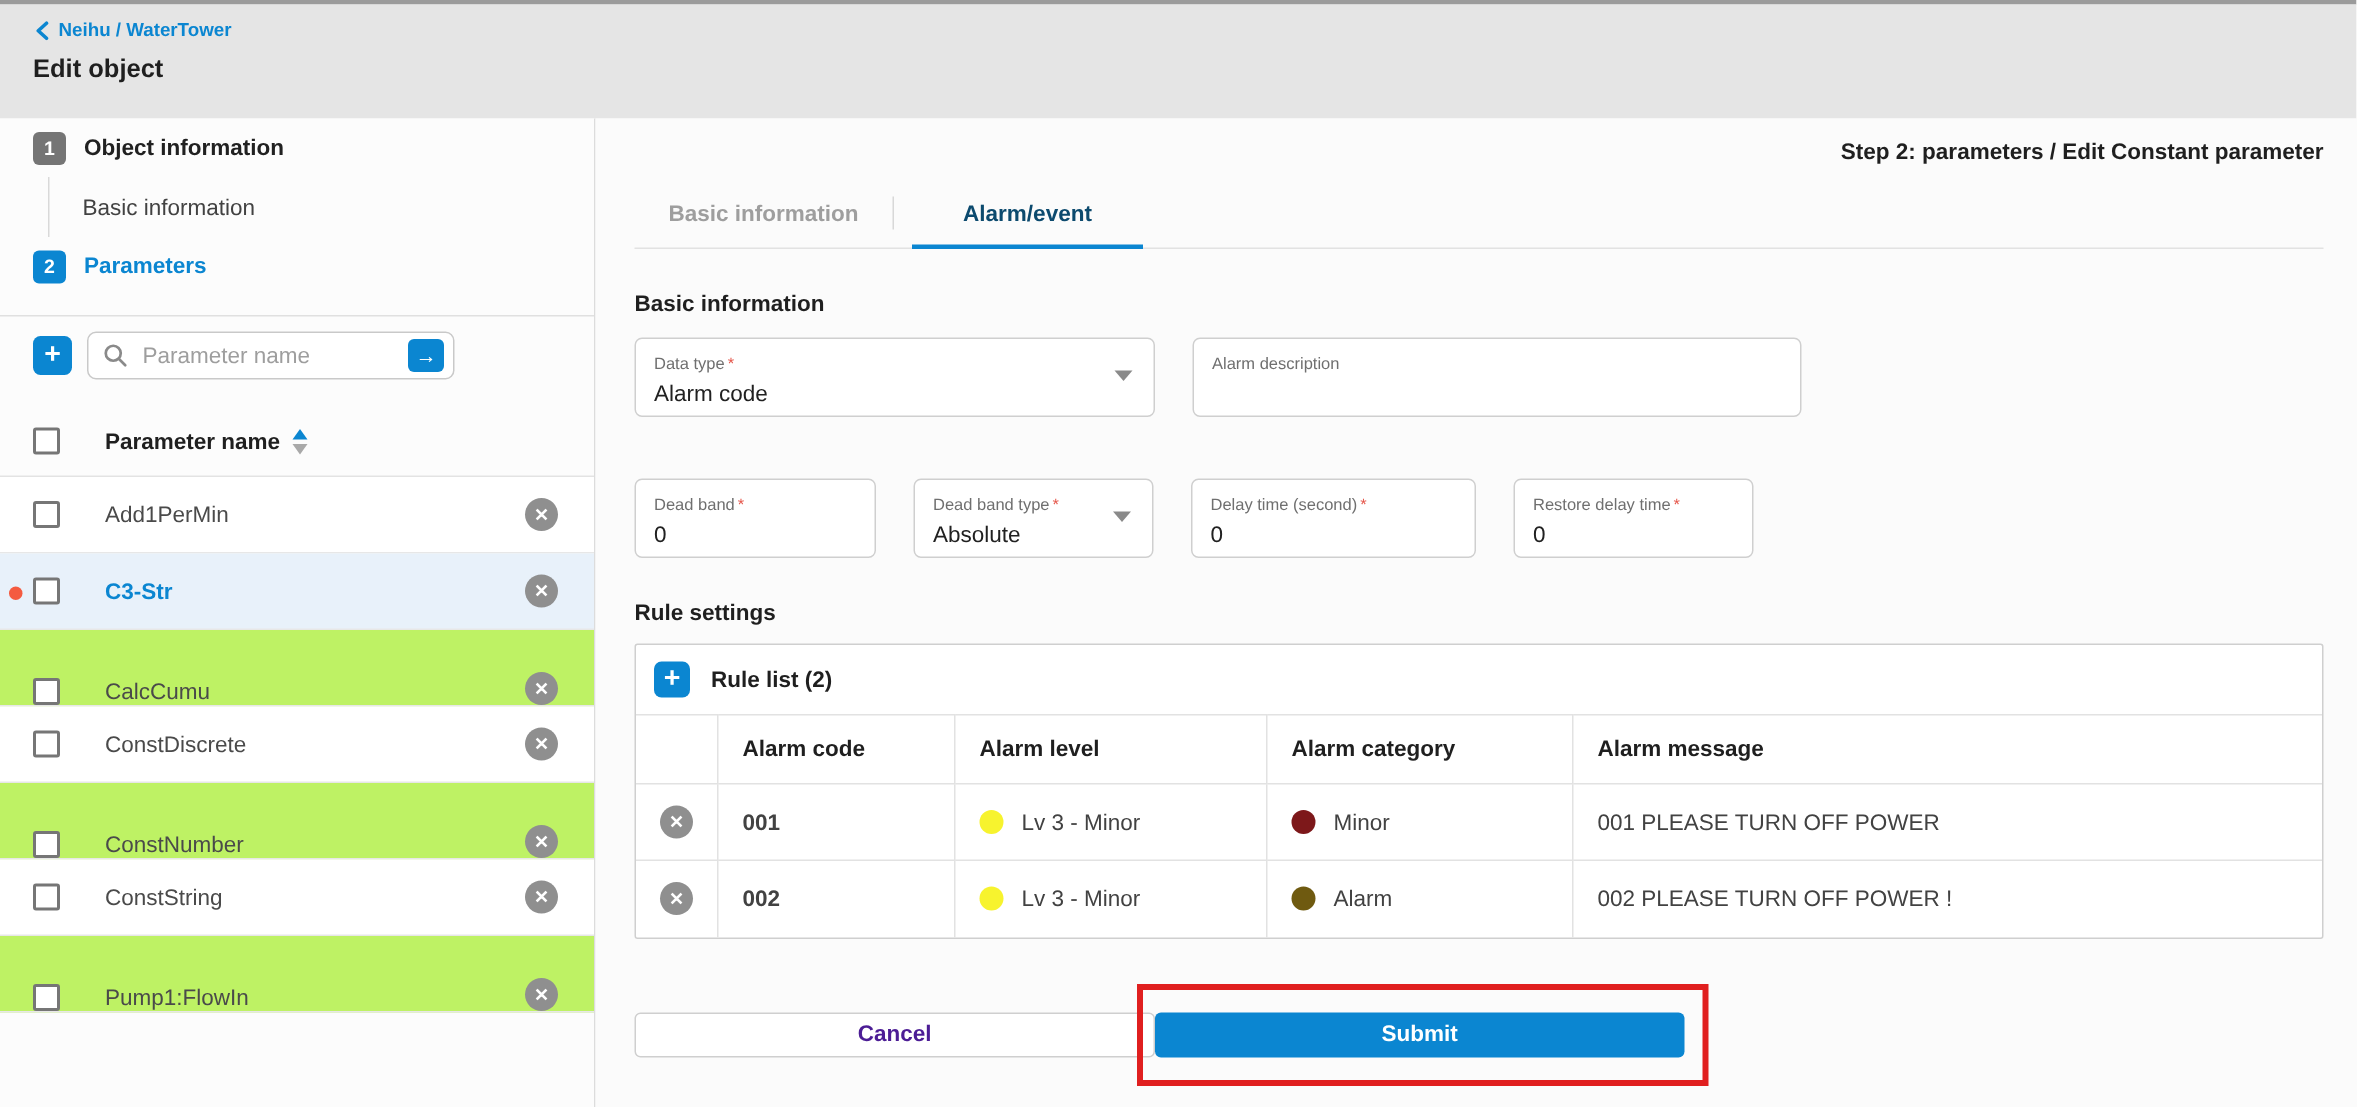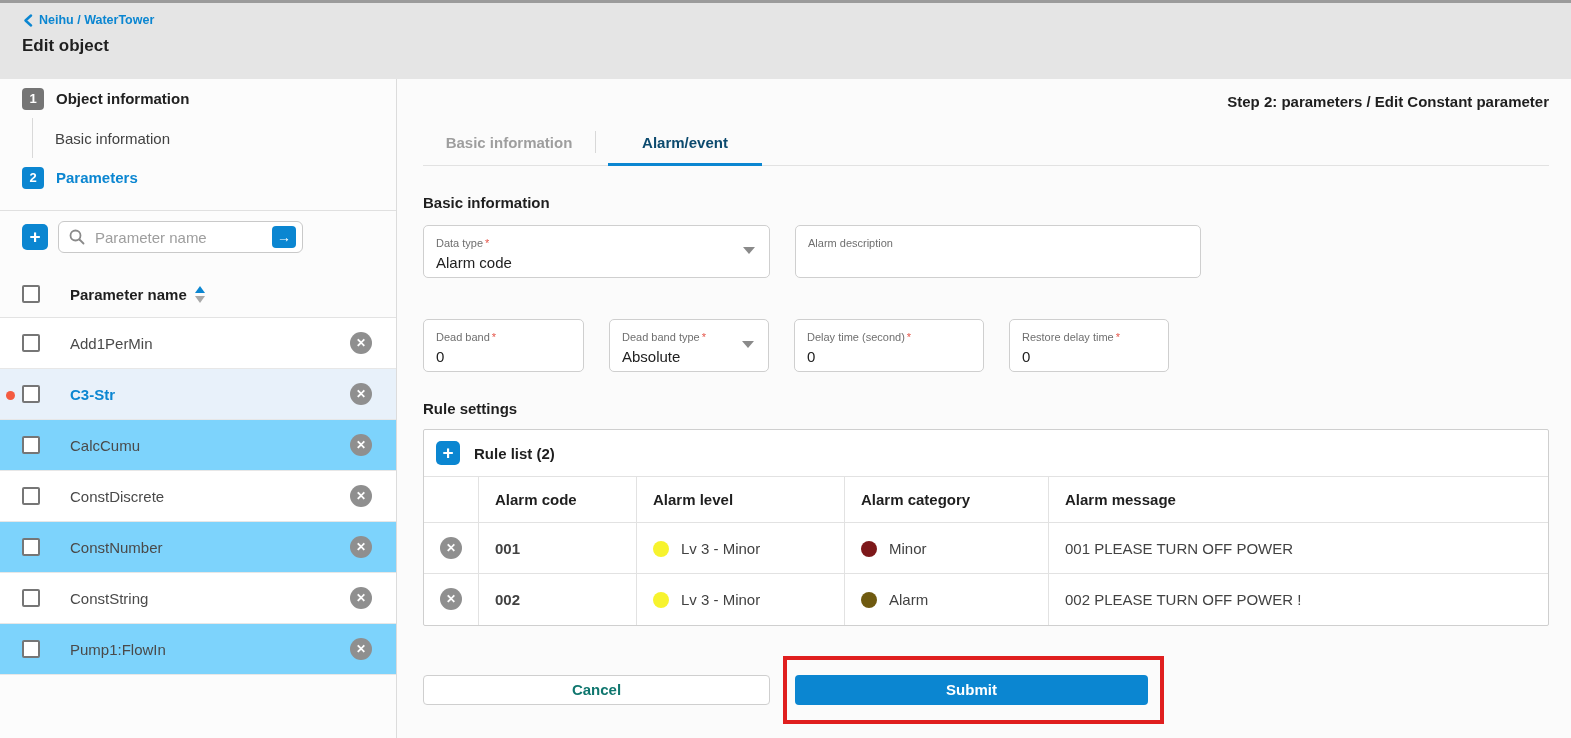--- a/index.html
+++ b/index.html
@@ -58,21 +58,21 @@
   .sort { display:inline-flex; flex-direction:column; gap:3px; margin-left:8px;
     vertical-align:middle; cursor:pointer; }
   .tri-up { width:0; height:0; border-left:5px solid transparent;
     border-right:5px solid transparent; border-bottom:7px solid #0b86d1; }
   .tri-down { width:0; height:0; border-left:5px solid transparent;
     border-right:5px solid transparent; border-top:7px solid #a9a9a9; }
 
   .param-list { border-top:1px solid #e3e3e3; }
   .param-row { height:51px; display:flex; align-items:center; padding-left:22px;
     border-bottom:1px solid #e7e7e7; position:relative; background:#fff; cursor:pointer; }
-  .param-row.striped { background:#7dd3fc; }
+  .param-row.striped { background:#bef264;align-items:flex-end; }
   .param-row.selected { background:#e8f1fa; }
   .param-name { font-size:15px; color:#4a4a4a; margin-left:30px; }
   .param-row.selected .param-name { color:#0b86d1; font-weight:bold; }
   .mod-dot { position:absolute; left:6px; top:22px; width:9px; height:9px;
     border-radius:50%; background:#f45b40; }
   .x-btn { margin-left:auto; margin-right:24px; width:22px; height:22px; border:none;
     border-radius:50%; background:#8f8f8f; color:#fff; font-size:12px; font-weight:bold;
     display:flex; align-items:center; justify-content:center; cursor:pointer; }
 
   
@@ -117,23 +117,23 @@
   td.del-cell .x-btn { margin:0 auto; }
   .code-cell { font-weight:bold; color:#212121; }
   .dot { display:inline-block; width:16px; height:16px; border-radius:50%;
     vertical-align:-3px; margin-right:12px; }
   .dot-yellow { background:#f7f32e; }
   .dot-maroon { background:#7d181a; }
   .dot-olive  { background:#6f5a10; }
 
   .actions { display:flex; margin-top:49px; }
   .cancel-btn { width:347px; height:30px; background:#fff; border:1px solid #cfcfcf;
-    border-radius:4px; color:#0f766e; font-size:15px; font-weight:bold; cursor:pointer;
+    border-radius:4px; color:#4c1d95; font-size:15px; font-weight:bold; cursor:pointer;
     font-family:"Liberation Sans", sans-serif; }
-  .submit-wrap { position:relative; margin-left:25px; }
+  .submit-wrap { position:relative; }
   .submit-btn { width:353px; height:30px; background:#0b86d1; border:none;
     border-radius:4px; color:#fff; font-size:15px; font-weight:bold; cursor:pointer;
     font-family:"Liberation Sans", sans-serif; }
   .annotation { position:absolute; left:-12px; right:-16px; top:-19px; bottom:-19px;
     border:4px solid #e01f1f; pointer-events:none; }
 </style>
 </head>
 <body>
 
 <div class="topstrip"></div>

